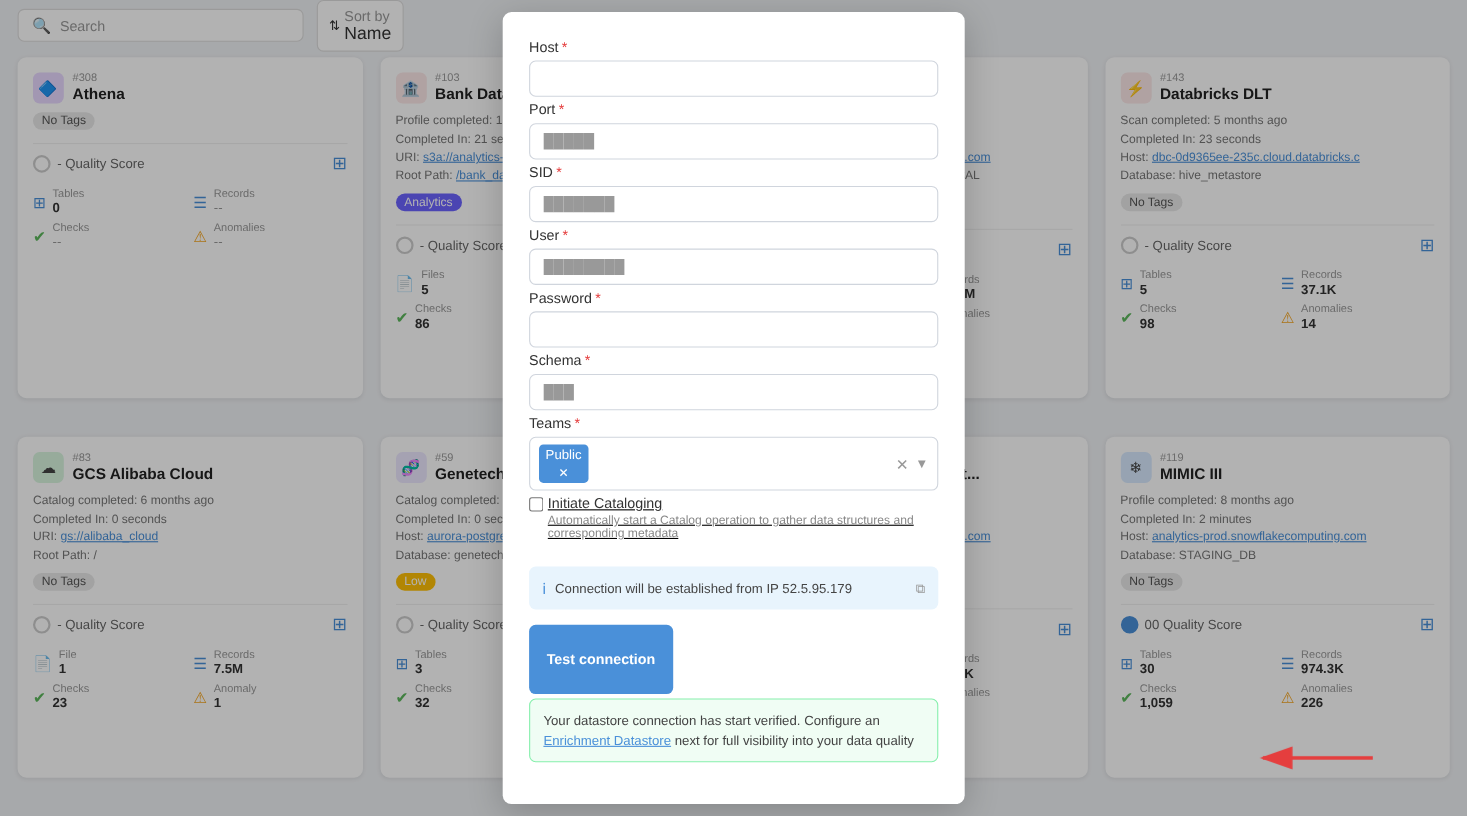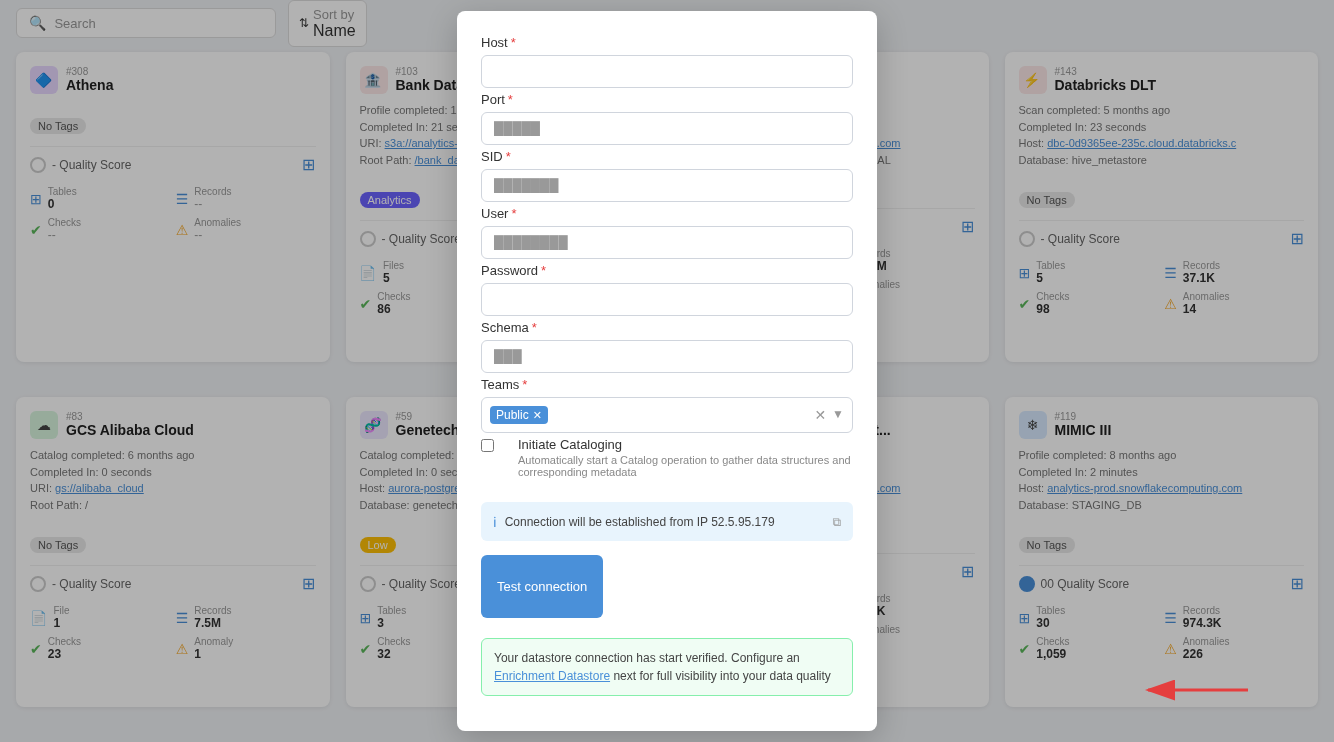--- a/index.html
+++ b/index.html
@@ -42,21 +42,21 @@
       display: flex; align-items: center; justify-content: center;
       font-size: 14px; flex-shrink: 0;
     }
 
     .card-id { font-size: 10px; color: #999; }
     .card-title { font-size: 14px; font-weight: 600; color: #222; }
     .card-meta { font-size: 11px; color: #777; line-height: 1.5; }
 
     .tag {
       display: inline-block; padding: 2px 8px; border-radius: 10px;
-      font-size: 11px; background: #e8e8e8; color: #555; width: fit-content; margin-top: 16px;
+      font-size: 11px; background: #e8e8e8; color: #555; width: fit-content;
     }
     .tag.analytics { background: #6c63ff; color: white; }
     .tag.low { background: #ffc107; color: white; }
 
     .quality-score-row {
       display: flex; align-items: center; justify-content: space-between;
       border-top: 1px solid #f0f0f0; padding-top: 8px; margin-top: 4px;
     }
 
     .qs-left { display: flex; align-items: center; gap: 6px; font-size: 12px; color: #666; }
@@ -103,48 +103,48 @@
 
     .teams-input {
       display: flex; align-items: center;
       border: 1px solid #d0d5dd; border-radius: 6px;
       padding: 6px 8px; gap: 8px; min-height: 36px;
     }
 
     .tag-badge {
       background: #4a90d9; color: white; border-radius: 4px;
       padding: 2px 6px; font-size: 12px;
-      display: flex; align-items: center; gap: 4px;
+      display: flex; align-items: center; gap: 4px; flex-direction: column;
     }
 
     .teams-controls { margin-left: auto; display: flex; gap: 6px; }
     .teams-clear { color: #999; cursor: pointer; font-size: 14px; }
     .teams-arrow { color: #999; cursor: pointer; font-size: 12px; }
 
     .checkbox-row {
-      display: flex; align-items: flex-start; gap: 24px; margin-bottom: 24px;
+      display: flex; align-items: flex-start; gap: 4px; margin-bottom: 24px; text-decoration: underline;
     }
     .checkbox-row input[type="checkbox"] { margin-top: 2px; cursor: pointer; }
     .checkbox-label { font-size: 13px; font-weight: 500; color: #333; }
     .checkbox-desc { font-size: 11px; color: #888; margin-top: 2px; }
 
     .info-box {
       background: #e8f4fd; border-radius: 6px; padding: 10px 12px;
       display: flex; align-items: center; gap: 8px;
       font-size: 12px; color: #444; margin-bottom: 14px;
     }
     .info-icon { color: #4a90d9; font-size: 14px; flex-shrink: 0; }
     .copy-icon { margin-left: auto; color: #999; cursor: pointer; }
 
     .ip-text { font-weight: 500; }
 
     .test-connection-btn {
       background: #4a90d9; color: white; border: none; border-radius: 6px;
-      padding: 24px 16px; font-size: 13px; cursor: pointer; margin-bottom: 20px;
-      font-weight: 400;
+      padding: 24px 16px; font-size: 13px; cursor: pointer; margin-bottom: 4px;
+      font-weight: 700;
     }
 
     .success-box {
       background: #f0fdf4; border: 1px solid #86efac;
       border-radius: 6px; padding: 10px 12px;
       font-size: 12px; color: #444; margin-bottom: 14px; line-height: 1.5;
     }
     .success-link { color: #4a90d9; text-decoration: underline; cursor: pointer; }
 
     

